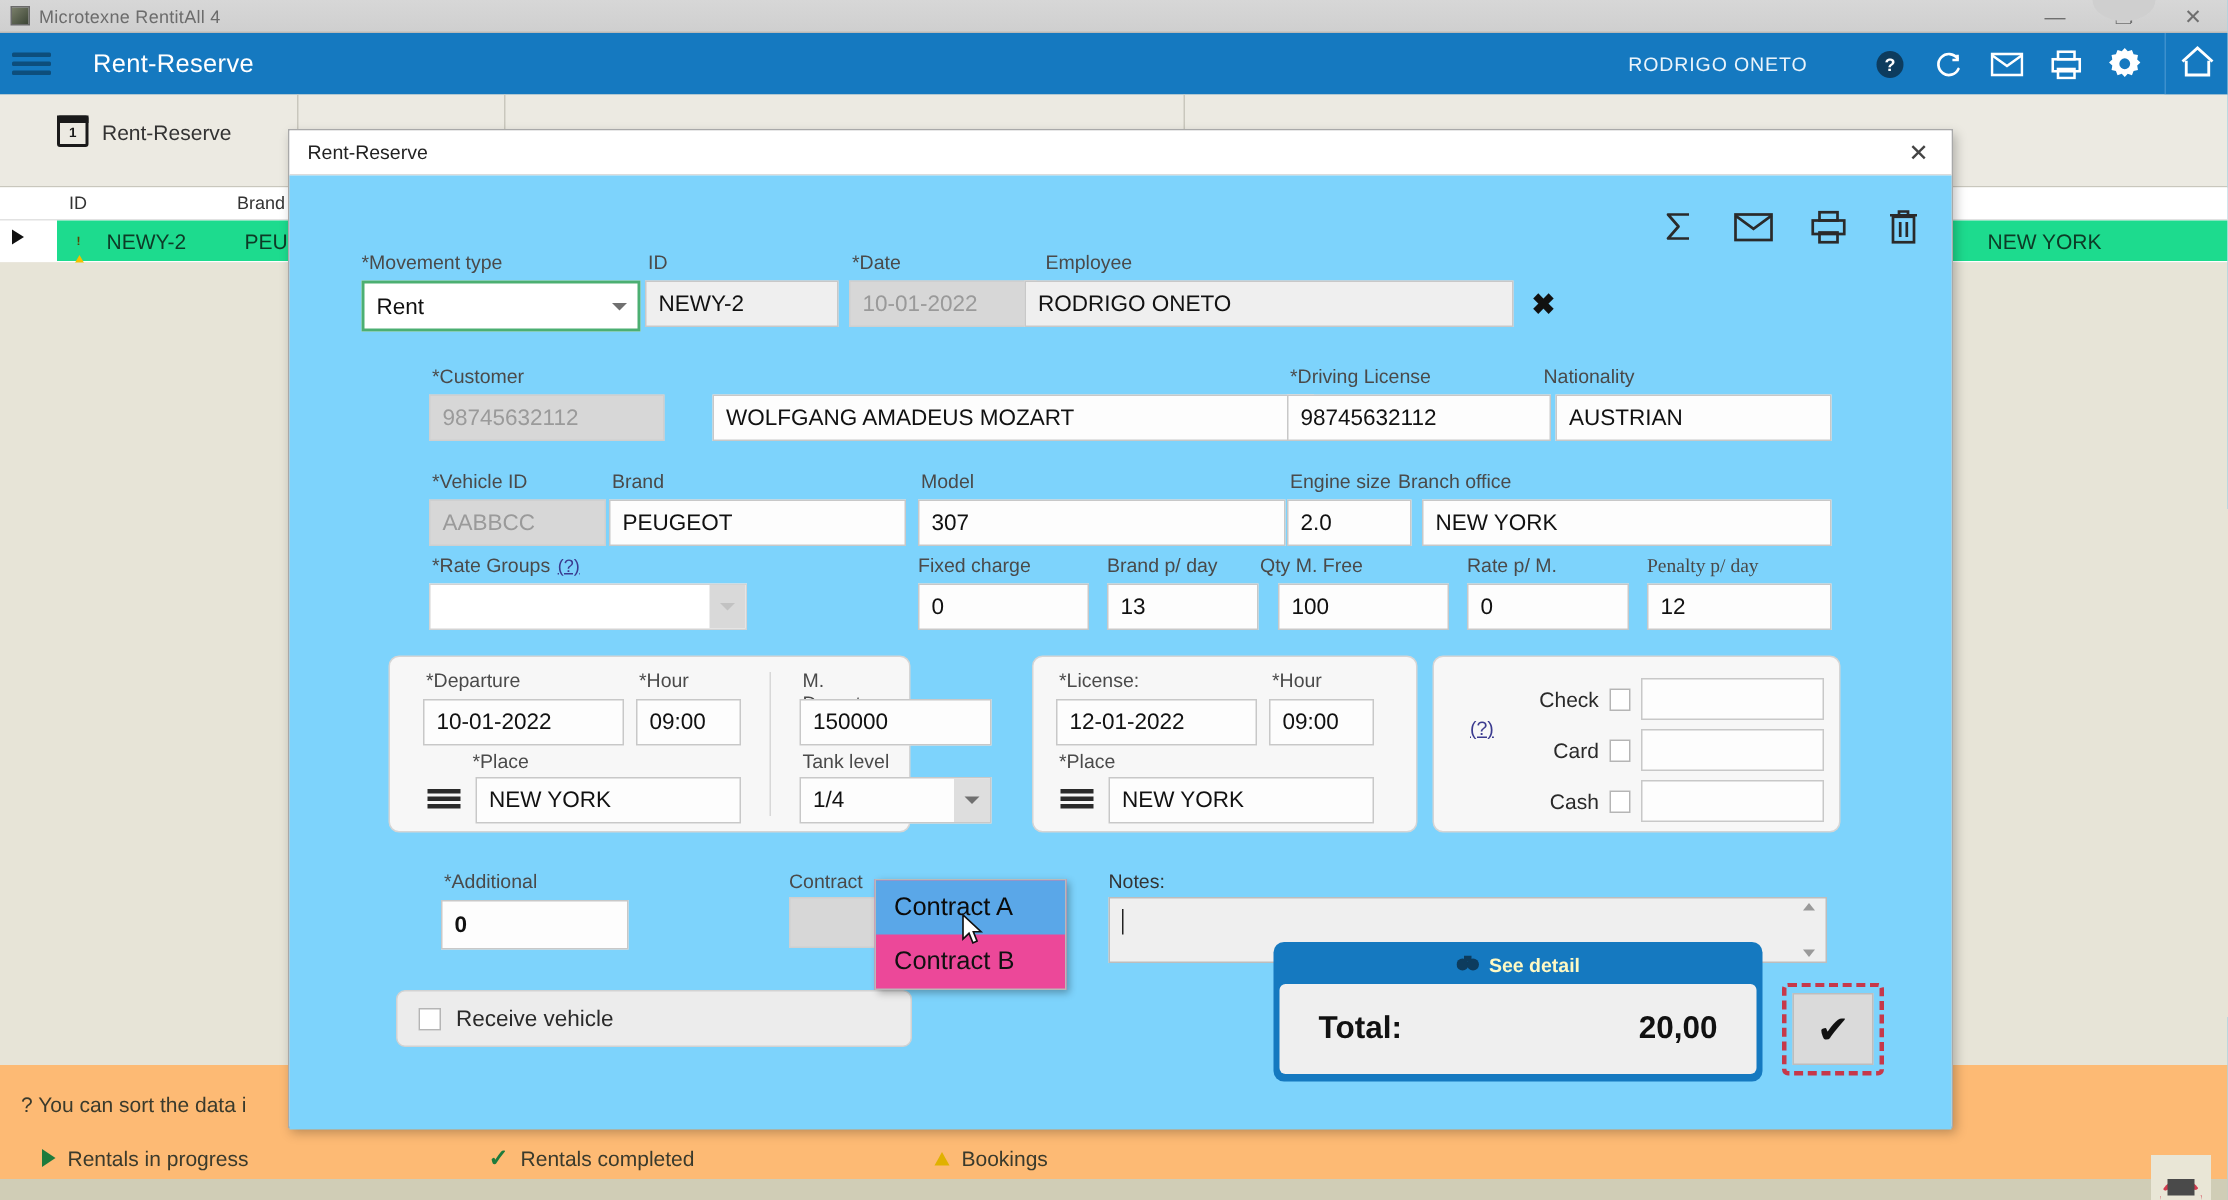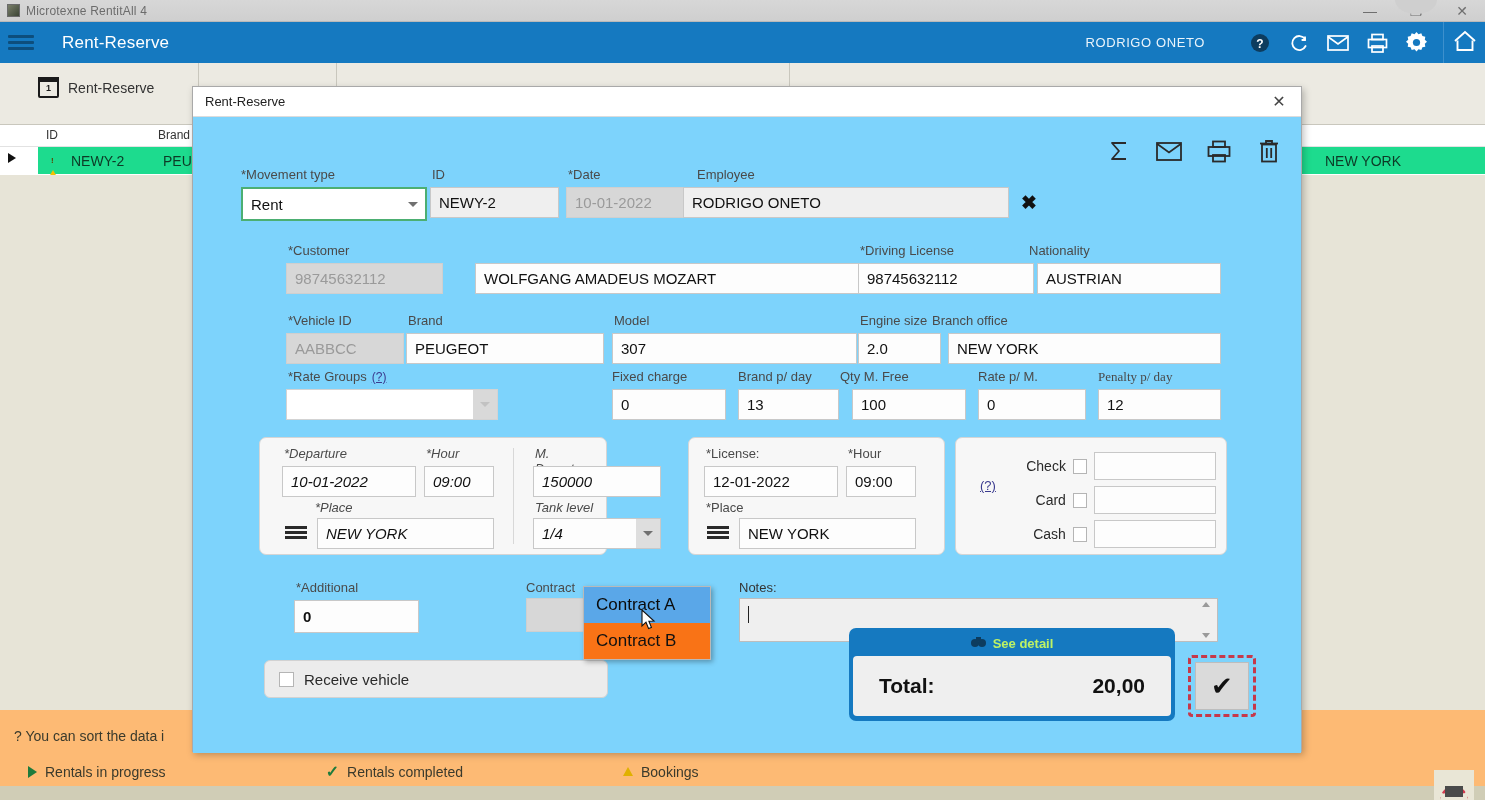--- a/index.html
+++ b/index.html
@@ -149,39 +149,39 @@
   .cbox { width:15px;height:15px;border:1px solid #b5b5b5;background:#fff; }
 
   .qmark { color:#3b3b8f; font-size:12px; text-decoration:underline; }
 
   .toolicons { position:absolute; right:18px; top:20px; display:flex; gap:22px; }
   .toolicons .ti { width:28px; height:28px; display:flex; align-items:center; justify-content:center; }
 
   
   #contract-popup {
     position:absolute; left:583px; top:586px; width:128px; height:74px;
-    background:#f97316; border:1px solid #b9b9b9; box-shadow:2px 2px 5px rgba(0,0,0,.3);
+    background:#ec4899; border:1px solid #b9b9b9; box-shadow:2px 2px 5px rgba(0,0,0,.3);
     z-index:40;
   }
   #contract-popup .opt {
     height:36px; display:flex; align-items:center; padding-left:12px;
     font-size:17px; color:#111;
   }
   #contract-popup .opt.sel { background:#5aa7e8; color:#0b0b0b; }
 
   .cursor-arrow { position:absolute; left:641px; top:609px; z-index:60; }
 
   
   #totalbtn {
     position:absolute; left:849px; top:628px; width:326px; height:93px;
     background:#1579c0; border-radius:7px; padding:4px;
   }
   #totalbtn .seedetail {
     height:22px; display:flex; align-items:center; justify-content:center; gap:7px;
-    color:#bef264; font-size:13px; font-weight:bold;
+    color:#fef9c3; font-size:13px; font-weight:bold;
   }
   #totalbtn .totrow {
     height:60px; background:#efefef; border-radius:4px; margin-top:2px;
     display:flex; align-items:center; justify-content:space-between; padding:0 26px;
     font-size:21px; font-weight:bold; color:#111;
   }
   #okbtn {
     position:absolute; left:1188px; top:655px; width:68px; height:62px;
     border:3px dashed #c6384a; display:flex; align-items:center; justify-content:center;
     border-radius:4px;
@@ -448,21 +448,21 @@
     <div class="lbl" style="position:absolute;left:785px;top:252px;">Rate p/ M.</div>
     <div class="fld" style="position:absolute;left:785px;top:272px;width:108px;">
       <span>0</span>
     </div>
 
     <div class="lbl" style="position:absolute;left:905px;top:252px;font-family:Liberation Serif, serif;">Penalty p/ day</div>
     <div class="fld" style="position:absolute;left:905px;top:272px;width:123px;">
       <span>12</span>
     </div>
 
-    <div class="panel" style="left:66px;top:320px;width:348px;height:118px;font-style:italic;">
+    <div class="panel" style="left:66px;top:320px;width:348px;height:118px;">
       <div class="lbl req" style="position:absolute;left:24px;top:8px;">Departure</div>
       <div class="fld" style="position:absolute;left:22px;top:28px;width:134px;">
         <span>10-01-2022</span>
       </div>
       <div class="lbl req" style="position:absolute;left:166px;top:8px;">Hour</div>
       <div class="fld" style="position:absolute;left:164px;top:28px;width:70px;">
         <span>09:00</span>
       </div>
       <div class="lbl req" style="position:absolute;left:55px;top:62px;">Place</div>
       <div class="hamb3" style="position:absolute;left:25px;top:88px;">

